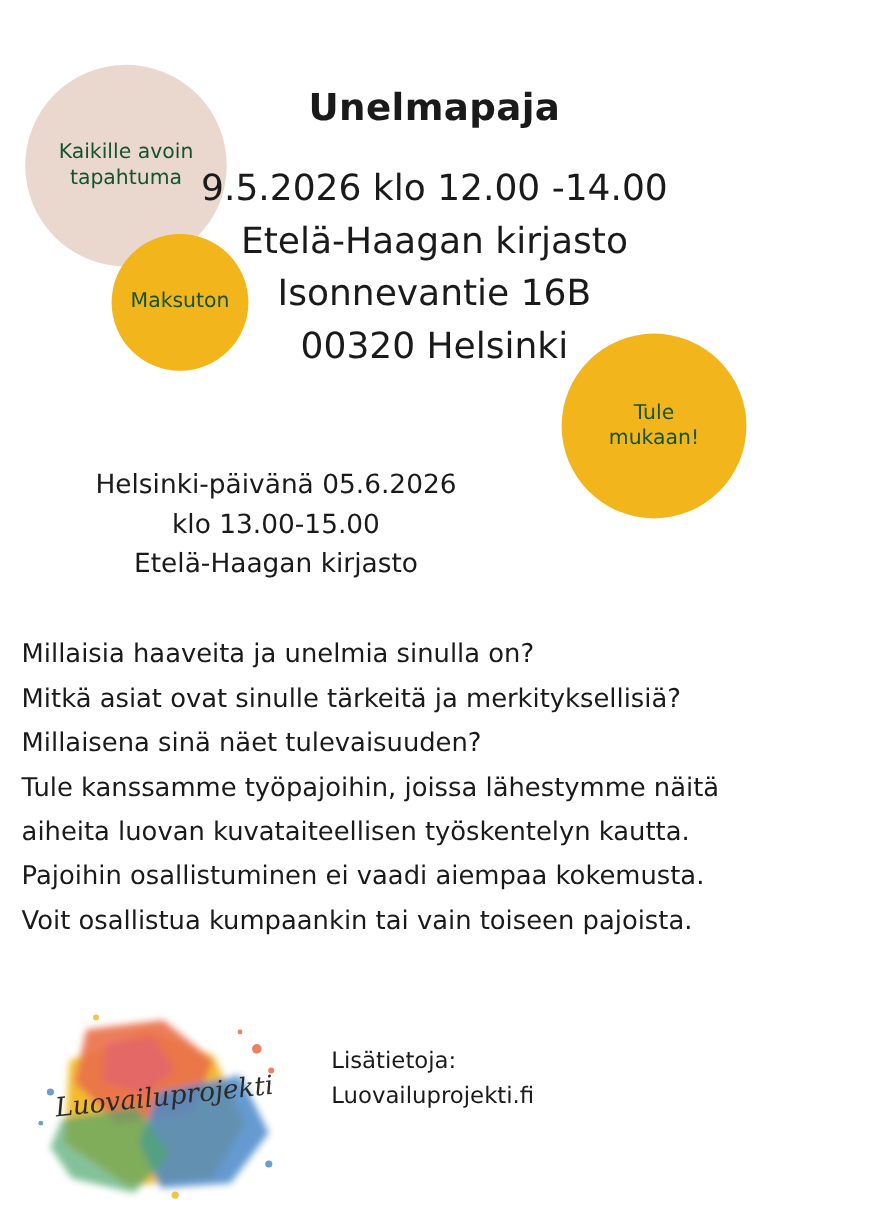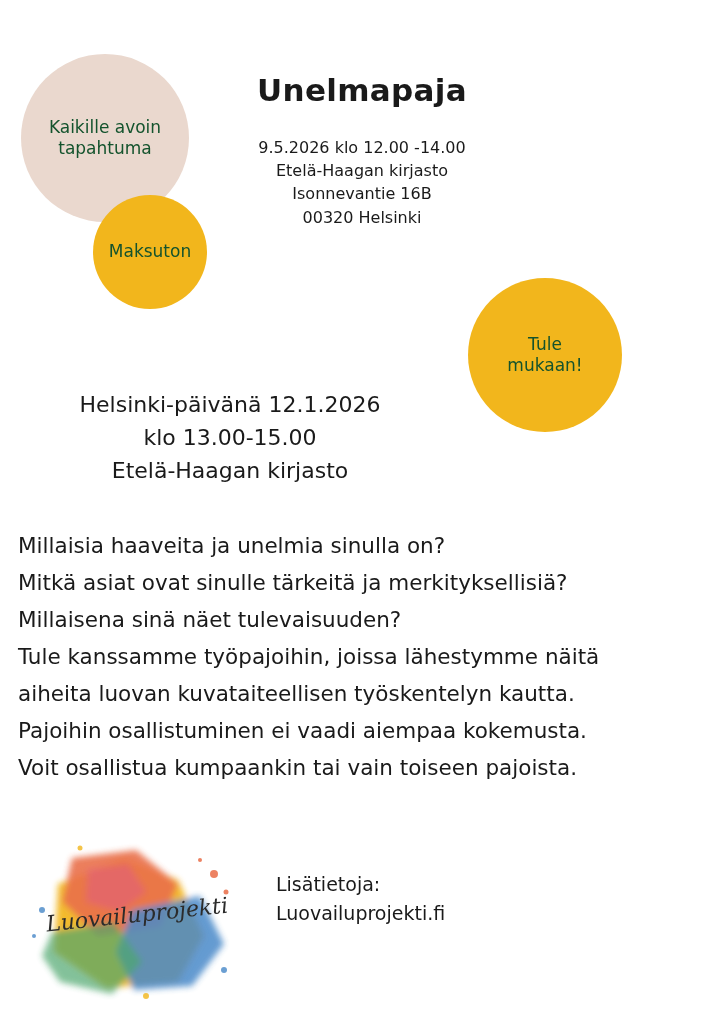--- a/index.html
+++ b/index.html
@@ -75,21 +75,21 @@
     left: 0;
     font-size: 31px;
     letter-spacing: 0.3px;
   }
   #block-unelmapaja {
     position: absolute;
     top: 136px;
     left: 0;
     width: 100%;
     text-align: center;
-    font-size: 16px;
+    font-size: 30px;
     line-height: 1.45;
     white-space: pre-line;
   }
 
   #title-tulevaisuuspaja {
     position: absolute;
     top: 328px;
     left: 0;
     width: 460px;
     text-align: center;
@@ -170,21 +170,21 @@
 mukaan!</span>
   </div>
 
 
   <div class="title" id="title-unelmapaja">Unelmapaja</div>
   <div id="block-unelmapaja">9.5.2026 klo 12.00 -14.00
 Etelä-Haagan kirjasto
 Isonnevantie 16B
 00320 Helsinki</div>
 
-  <div id="block-tulevaisuuspaja">Helsinki-päivänä 12.1.2026
+  <div id="block-tulevaisuuspaja">Helsinki-päivänä 05.6.2026
 klo 13.00-15.00
 Etelä-Haagan kirjasto</div>
 
   <div id="body-text">Millaisia haaveita ja unelmia sinulla on?
 Mitkä asiat ovat sinulle tärkeitä ja merkityksellisiä?
 Millaisena sinä näet tulevaisuuden?
 Tule kanssamme työpajoihin, joissa lähestymme näitä
 aiheita luovan kuvataiteellisen työskentelyn kautta.
 Pajoihin osallistuminen ei vaadi aiempaa kokemusta.
 Voit osallistua kumpaankin tai vain toiseen pajoista.</div>

